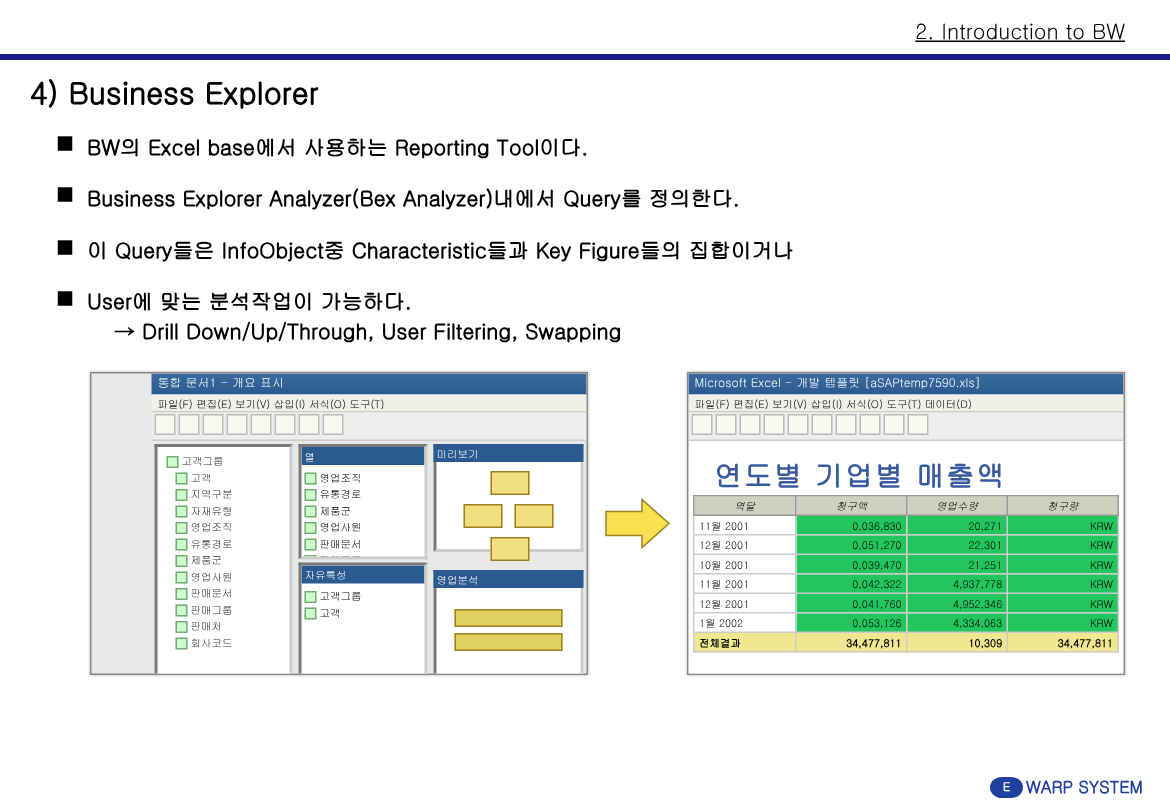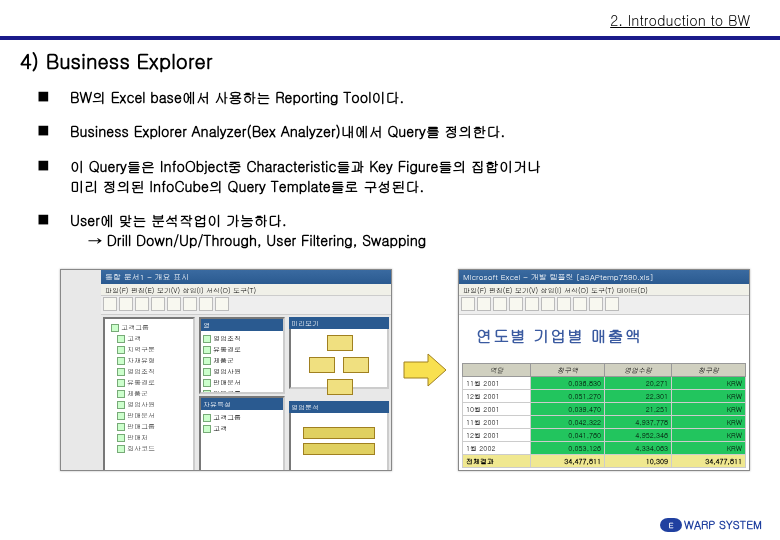--- a/index.html
+++ b/index.html
@@ -28,21 +28,21 @@
     font-weight: bold;
     margin: 0 0 12px 0;
   }
   .bullet-list {
     list-style: none;
     padding: 0 0 0 18px;
     margin: 0;
   }
   .bullet-list li {
     position: relative;
-    padding-left: 32px;
+    padding-left: 20px;
     font-size: 14px;
     font-weight: bold;
     margin-bottom: 14px;
     line-height: 1.45;
   }
   .bullet-list li::before {
     content: "■";
     position: absolute;
     left: 0;
     top: 0;
@@ -171,24 +171,24 @@
     width: 24px;
     height: 14px;
   }
   .ss2-body {
     height: calc(100% - 40px);
     background: #fff;
     padding: 3px;
     overflow: hidden;
   }
   .excel-title {
-    font-size: 16px;
+    font-size: 19px;
     color: #3a5aa0;
     font-weight: bold;
-    padding: 6px 4px 16px 14px;
+    padding: 6px 4px 0 14px;
     letter-spacing: 1px;
   }
   .excel-grid {
     border-collapse: collapse;
     font-size: 7px;
     width: 100%;
   }
   .excel-grid th {
     background: #d0d0c0;
     border: 1px solid #999;
@@ -242,21 +242,20 @@
 <div class="header">2. Introduction to BW</div>
 
 <div class="content">
   <div class="subtitle">4) Business Explorer</div>
 
   <ul class="bullet-list">
     <li>BW의 Excel base에서 사용하는 Reporting Tool이다.</li>
     <li>Business Explorer Analyzer(Bex Analyzer)내에서 Query를 정의한다.</li>
     <li>
       <span>이 Query들은 InfoObject중 Characteristic들과 Key Figure들의 집합이거나</span>
-      <span class="sub-line" style="padding-left:0">미리 정의된 InfoCube의 Query Template들로 구성된다.</span>
     </li>
     <li>
       <span>User에 맞는 분석작업이 가능하다.</span>
       <span class="sub-line">→ Drill Down/Up/Through, User Filtering, Swapping</span>
     </li>
   </ul>
 
   <div class="figures">
 
     <div class="screenshot ss1">

